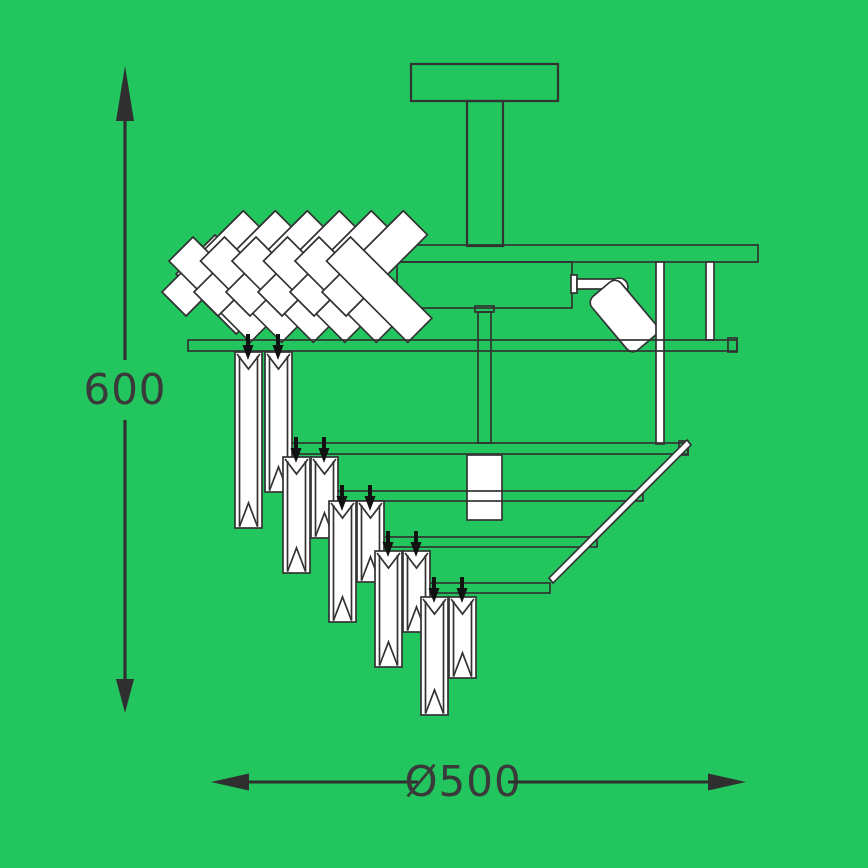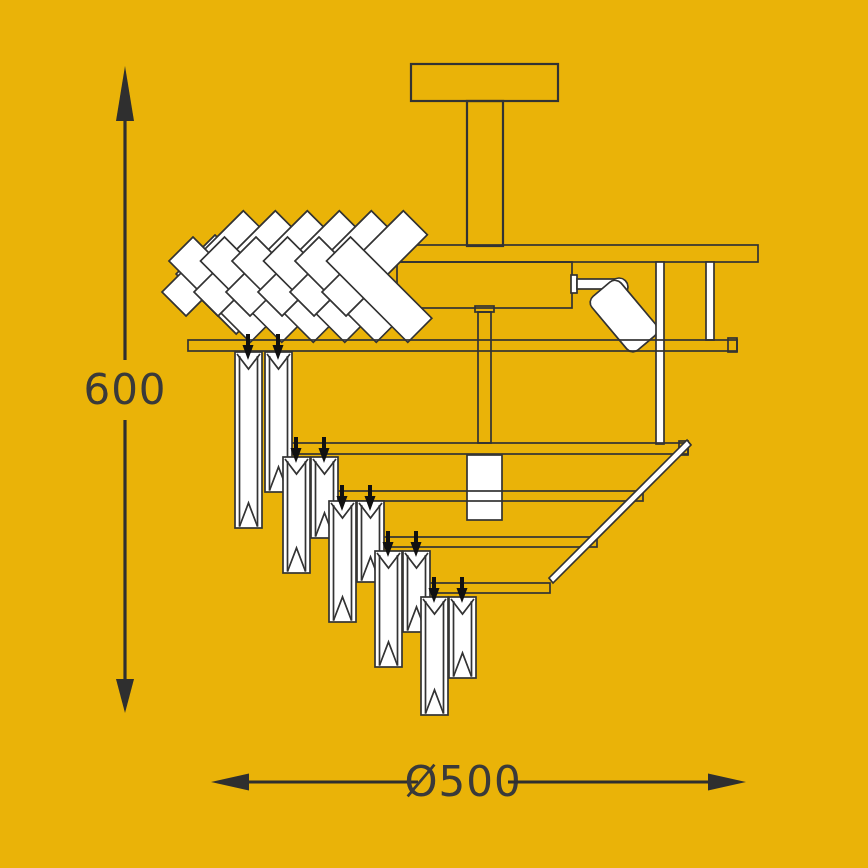--- a/index.html
+++ b/index.html
@@ -1,16 +1,16 @@
 <!DOCTYPE html>
 <html><head>
 <meta charset="utf-8">
 <style>
   html,body{margin:0;padding:0;background:#ffffff;}
-  .stage{width:868px;height:868px;position:relative;background:#eab308;overflow:hidden;
+  .stage{width:868px;height:868px;position:relative;background:#22c55e;overflow:hidden;
          font-family:"Liberation Sans", sans-serif;}
   svg{position:absolute;left:0;top:0;}
   .struct{stroke:#333333;stroke-width:1.7;fill:none;}
   .structw{stroke:#333333;stroke-width:1.7;fill:#ffffff;}
   .thick{stroke:#333333;stroke-width:2.2;fill:none;}
   .dim{stroke:#2f2f2f;stroke-width:3.2;fill:none;}
   .dimhead{fill:#2f2f2f;stroke:none;}
   .dimtext{fill:#3a3a3a;font-size:42px;letter-spacing:1px;font-family:"DejaVu Sans","Liberation Sans",sans-serif;font-weight:400;}
   .pin{fill:#111111;stroke:none;}
 </style>

